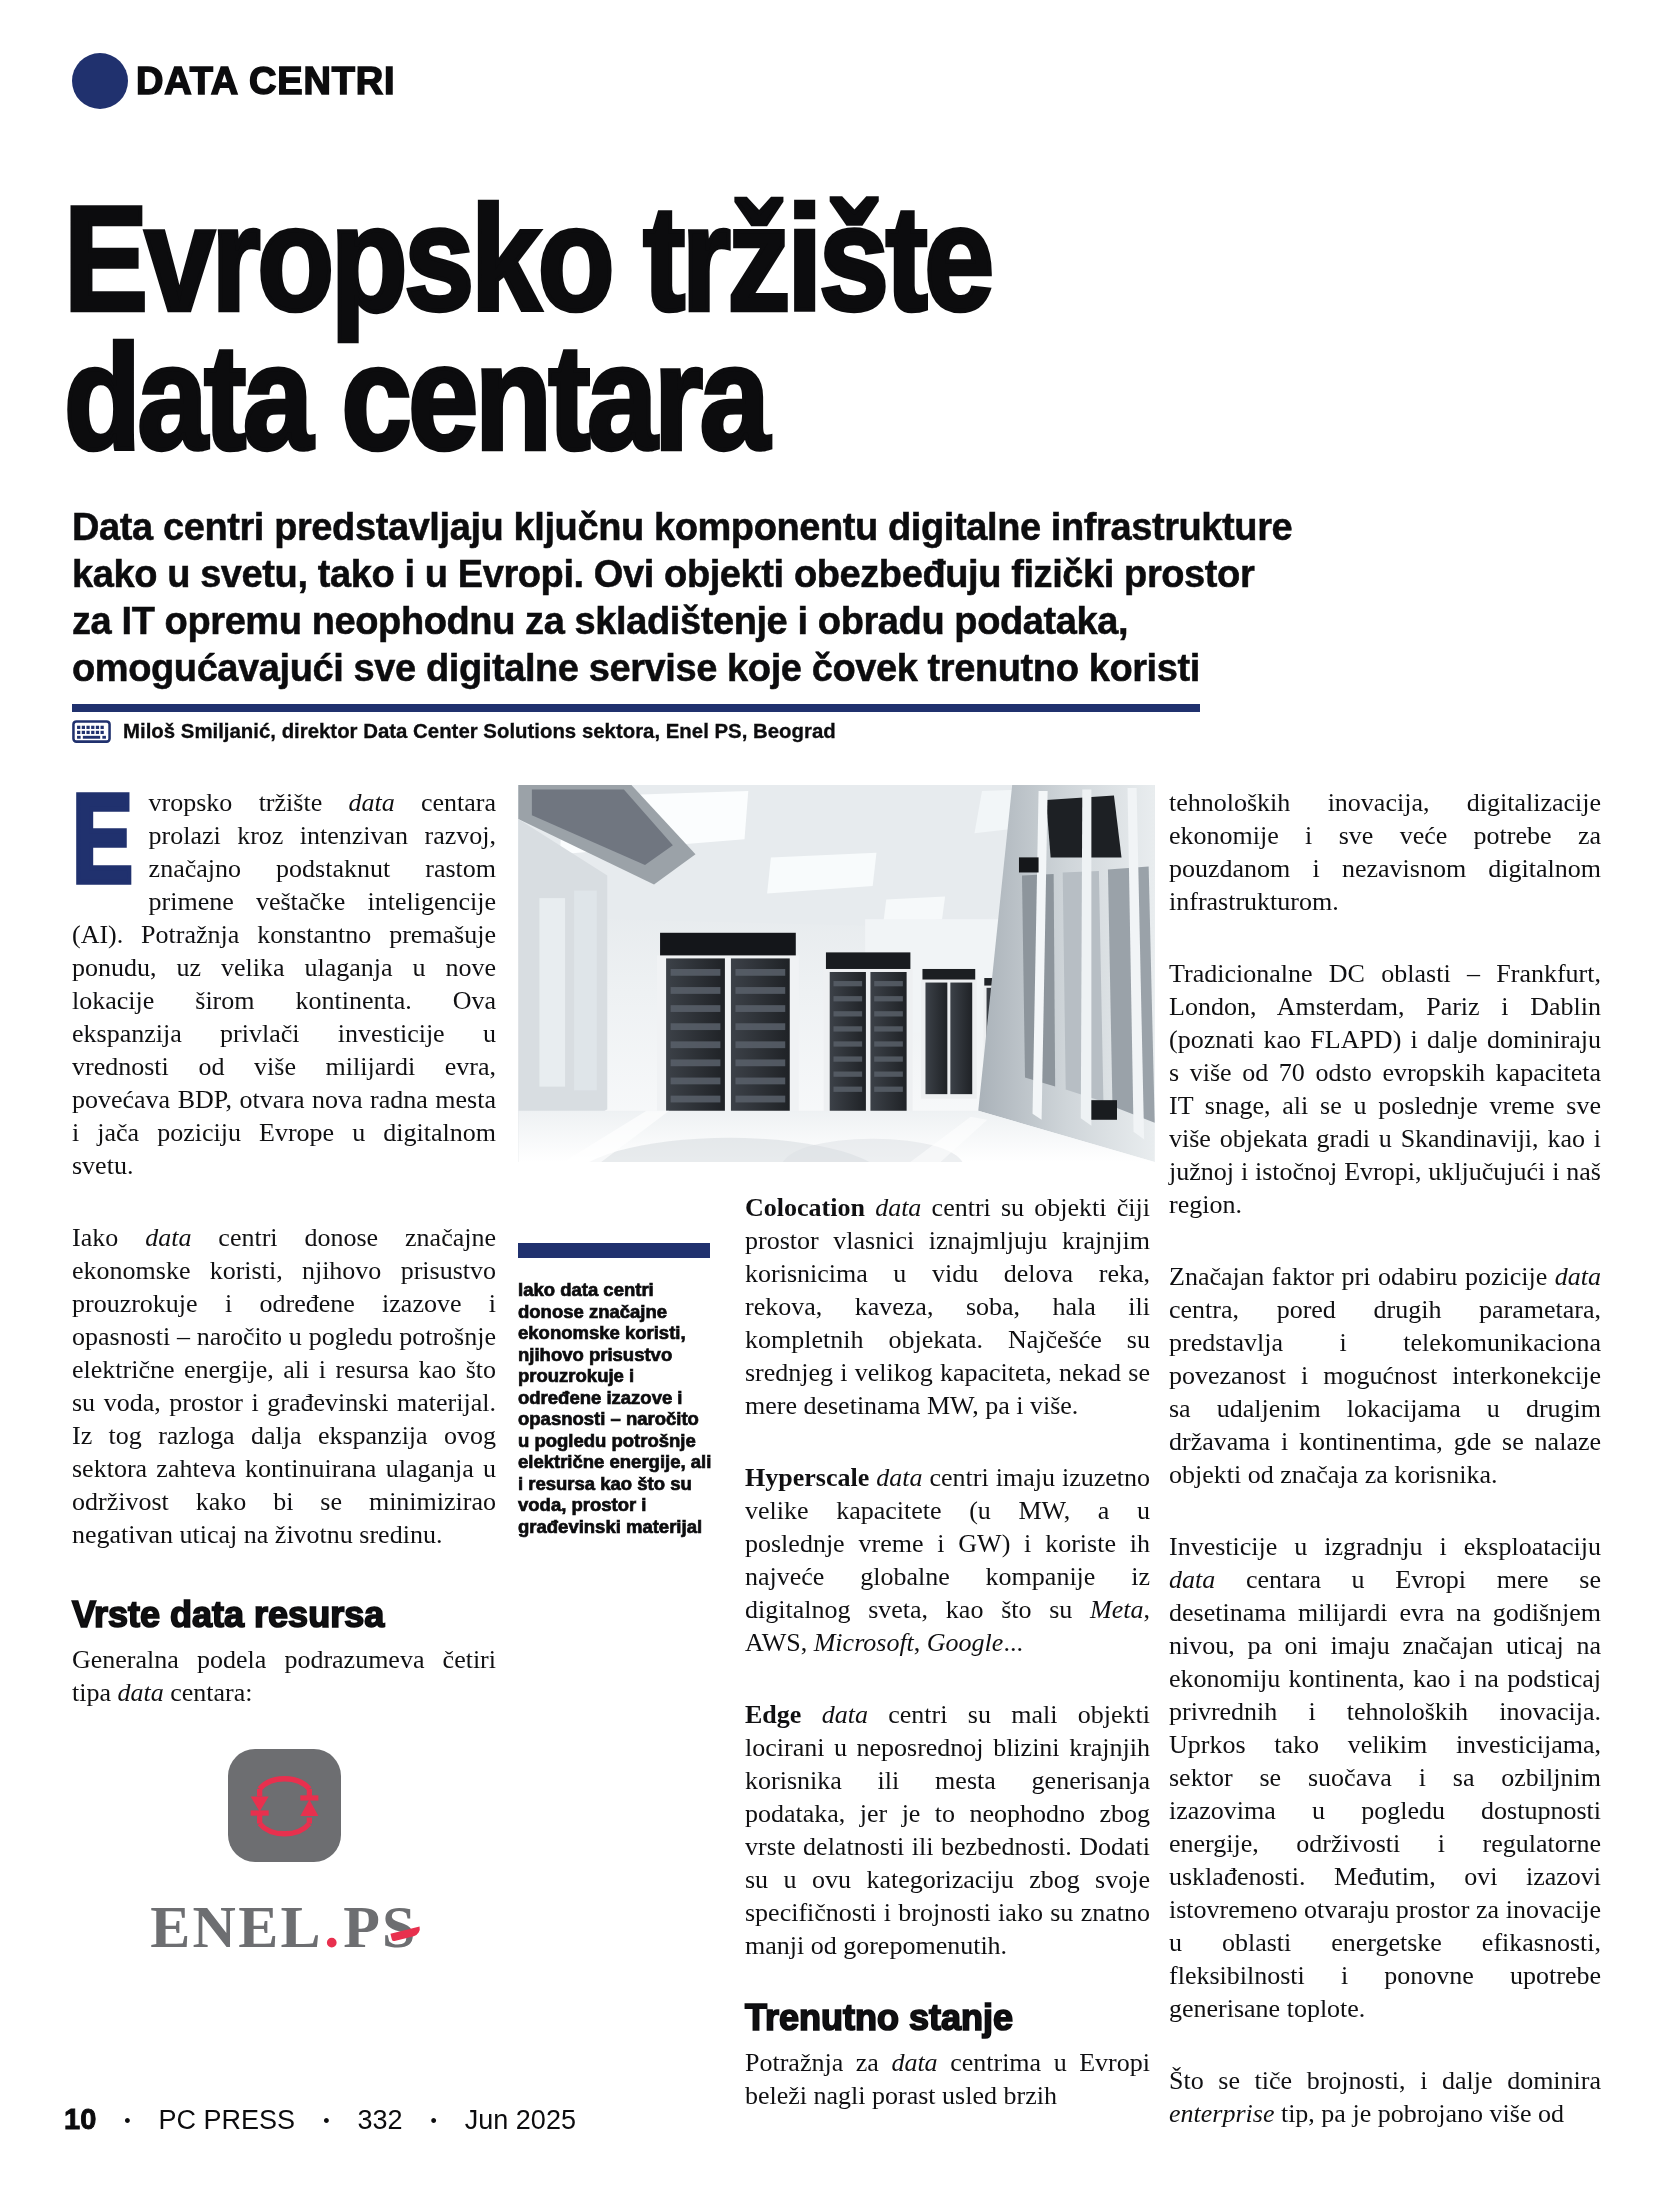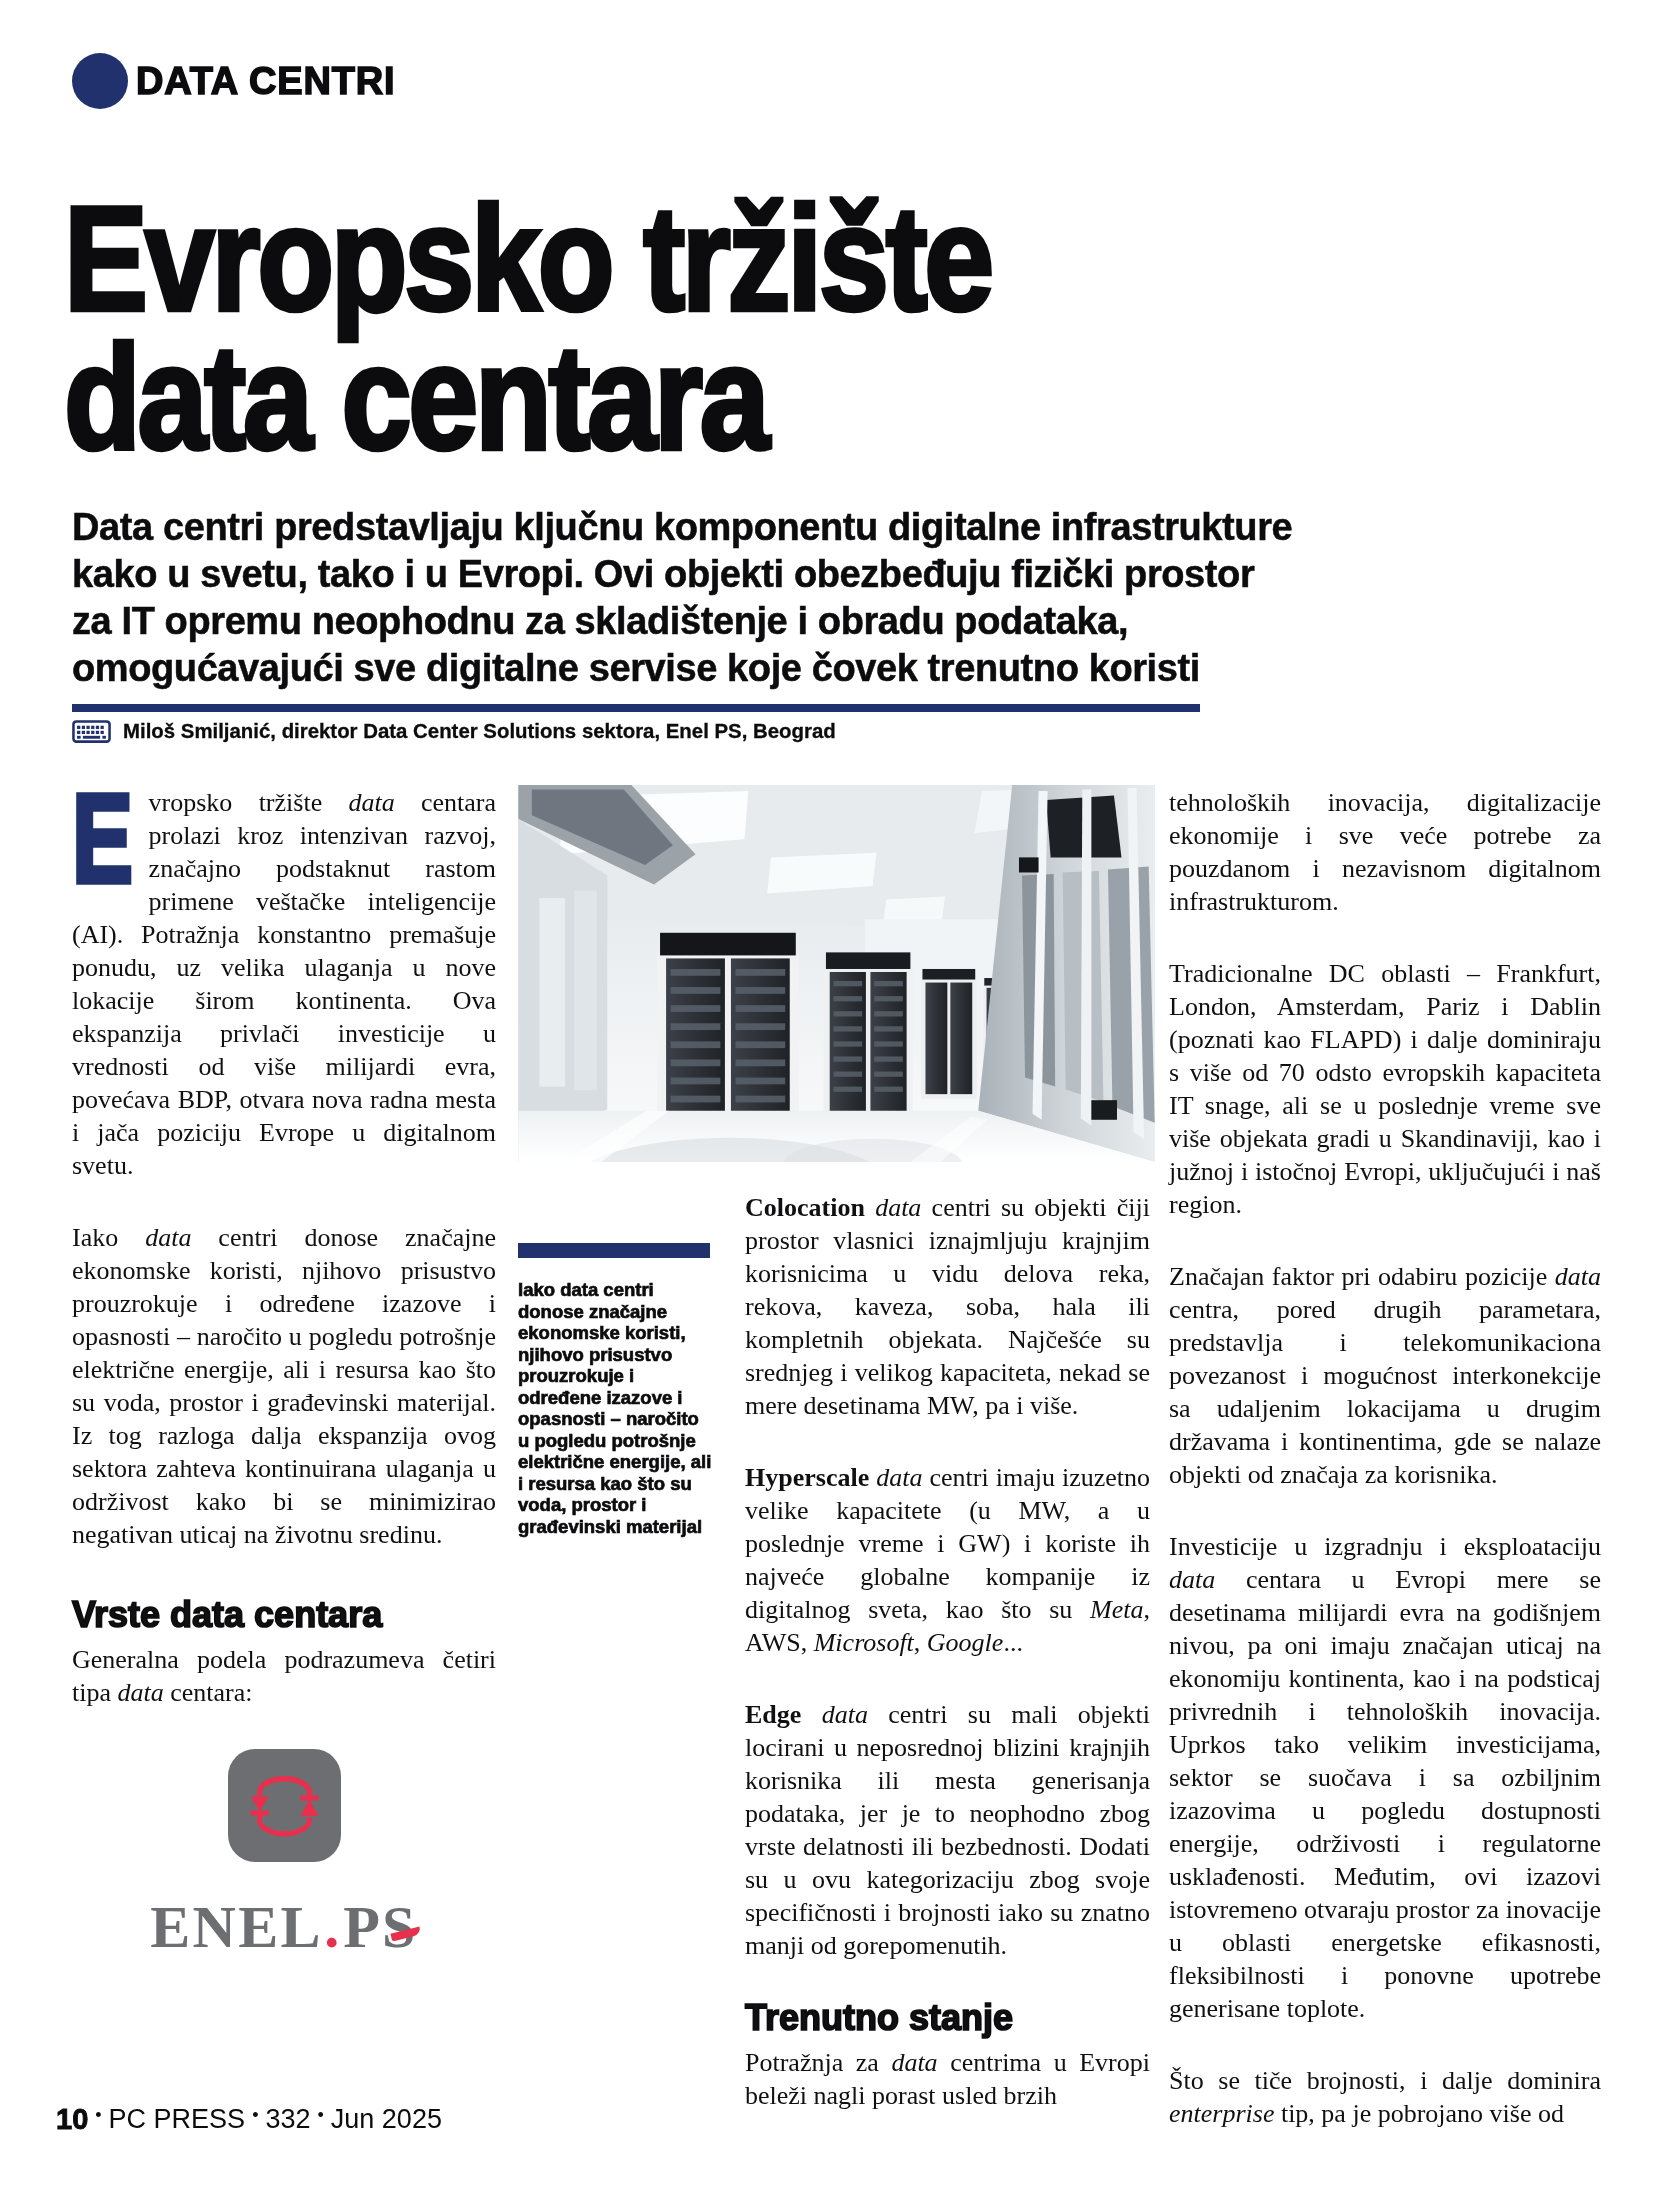--- a/index.html
+++ b/index.html
@@ -93,21 +93,21 @@
     font-size:60px;font-weight:bold;letter-spacing:2.3px;color:var(--logo-gray);
     white-space:nowrap;
   }
   .logo-word .dot{color:var(--red);font-weight:bold;padding:0 1.5px;}
   .logo-word .s-accent{
     position:absolute;right:-3px;bottom:6px;width:30px;height:8.3px;
     background:var(--red);border-radius:0 0 15px 4.5px;transform:rotate(-14deg);
   }
 
   
-  .footer{left:56px;top:2103px;display:flex;align-items:center;gap:7px;
+  .footer{left:64px;top:2103px;display:flex;align-items:flex-end;gap:28px;
     font-size:27px;color:var(--ink);}
   .footer .page-num{font-weight:bold;font-size:29px;-webkit-text-stroke:0.9px var(--ink);}
   .footer .sep{font-size:18px;transform:translateY(-4.5px);}
 </style>
 </head>
 <body>
 
 <header class="abs kicker">
   <span class="kicker-dot"></span>
   <span class="kicker-label">DATA CENTRI</span>
@@ -270,21 +270,21 @@
     <polygon points="520,500 600,440 622,444 560,500" fill="#ffffff" opacity=".5"></polygon>
   </svg>
 </div>
 
 <section class="abs bodycol col1">
   <p>
     <span class="dropcap"><span>E</span></span>
     <span><span>vropsko tržište </span><span class="i">data</span><span> centara prolazi kroz intenzivan razvoj, značajno podstaknut rastom primene veštačke inteligencije (AI). Potražnja konstantno premašuje ponudu, uz velika ulaganja u nove lokacije širom kontinenta. Ova ekspanzija privlači investicije u vrednosti od više milijardi evra, povećava BDP, otvara nova radna mesta i jača poziciju Evrope u digitalnom svetu.</span></span>
   </p>
   <p><span>Iako </span><span class="i">data</span><span> centri donose značajne ekonomske koristi, njihovo prisustvo prouzrokuje i određene izazove i opasnosti – naročito u pogledu potrošnje električne energije, ali i resursa kao što su voda, prostor i građevinski materijal. Iz tog razloga dalja ekspanzija ovog sektora zahteva kontinuirana ulaganja u održivost kako bi se minimizirao negativan uticaj na životnu sredinu.</span></p>
-  <h2 class="section-heading">Vrste data centara</h2>
+  <h2 class="section-heading">Vrste data resursa</h2>
   <p><span>Generalna podela podrazumeva četiri tipa </span><span class="i">data</span><span> centara:</span></p>
 
   <div class="logo-block">
     <svg class="logo-mark" width="113" height="115" viewBox="0 0 150 152">
       <rect x="0" y="1" width="150" height="150" rx="36" fill="#6d6e71"></rect>
       <g stroke="#e8304e" stroke-width="7" fill="none">
         <path d="M42,54 C57,36 93,36 108,54"></path>
         <path d="M42,54 L42,64"></path>
         <path d="M42,86 L42,100"></path>
         <path d="M42,100 C57,118 93,118 108,100"></path>

